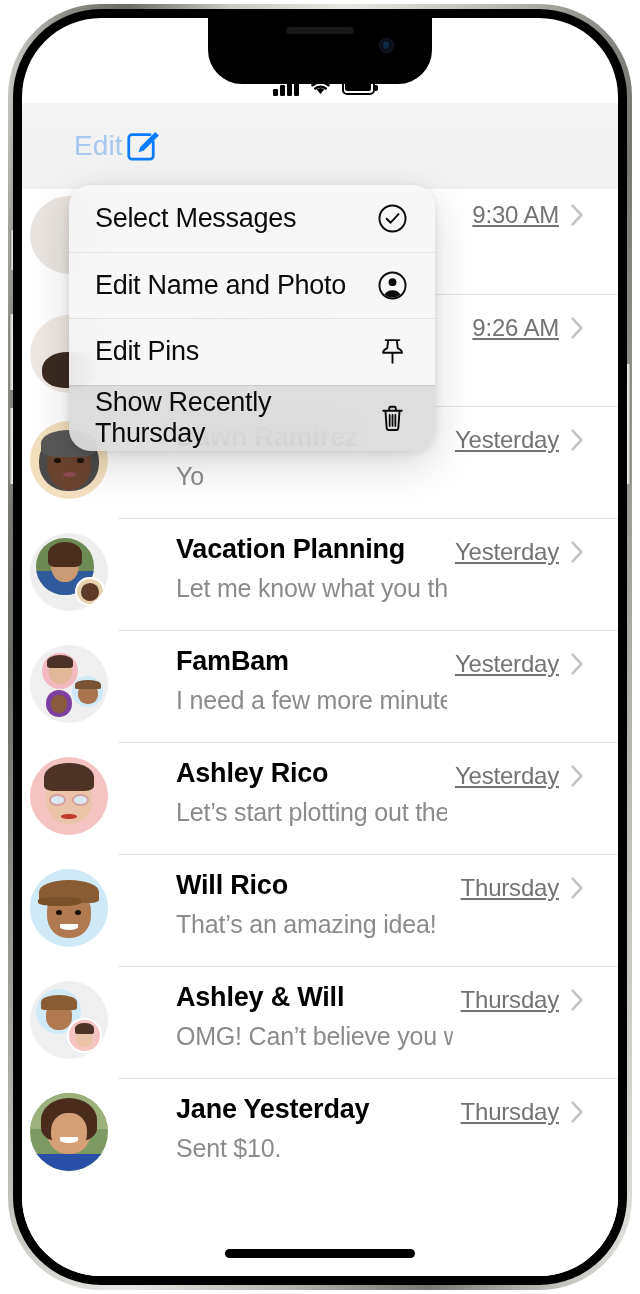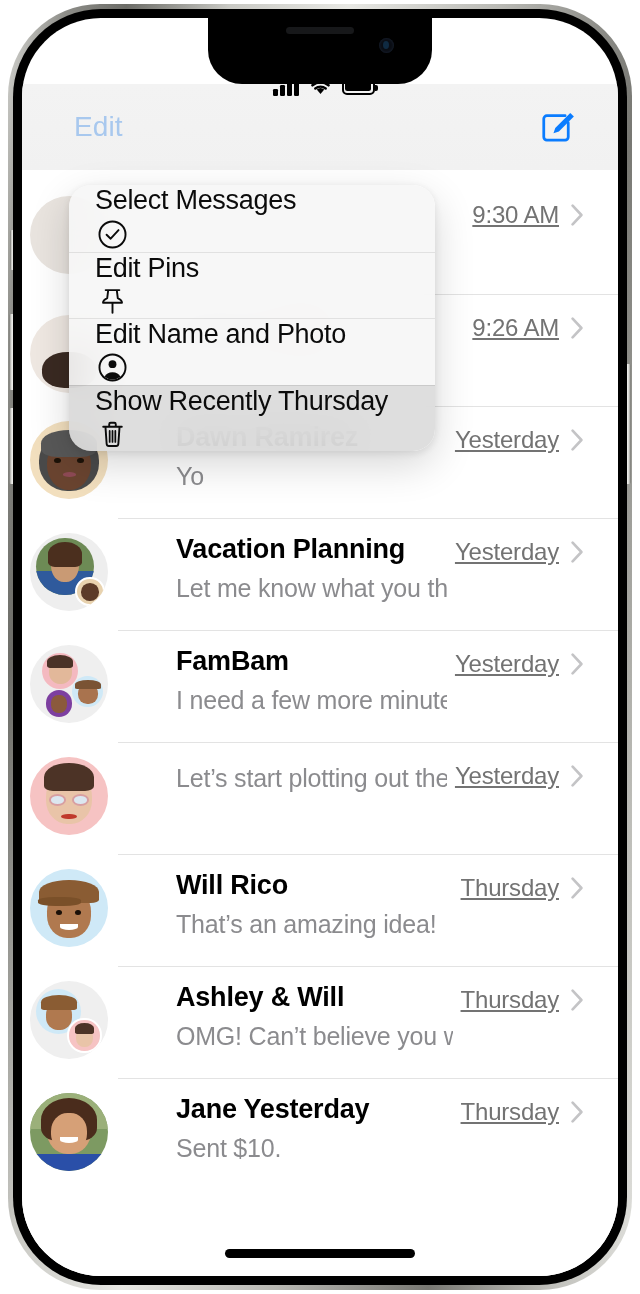--- a/index.html
+++ b/index.html
@@ -68,22 +68,22 @@
   .bars i:nth-child(4){height:19px}
   #wifi-icon{ width:25px; height:19px; }
   #battery-icon{ width:33px; height:17px; border:2.2px solid #000; border-radius:5px; position:relative; }
   #battery-icon::after{ content:""; position:absolute; right:-5px; top:4.5px; width:3px; height:6px;
      background:#000; border-radius:0 2px 2px 0; }
   #battery-fill{ position:absolute; left:1.6px; top:1.6px; bottom:1.6px; width:calc(100% - 3.2px);
      background:#000; border-radius:2.5px; }
 
   
   #nav-bar{
-    position:absolute; top:66px; left:0; width:100%; height:86px; z-index:40;
-    display:flex; align-items:center; justify-content:space-between;
+    position:absolute; top:85px; left:0; width:100%; height:86px; z-index:40;
+    display:flex; align-items:center; 
     padding:0 44px 0 52px;
     background:linear-gradient(180deg,#f3f3f3 0%,#f1f1f1 100%);
   }
   #edit-button{ font-size:28px; color:#a8c8ee; letter-spacing:.1px; }
   #compose-button{ width:36px; height:36px; }
 
   
   #list{
     position:absolute; top:164px; left:0; width:100%; bottom:0;
     background:#ffffff; overflow:hidden;
@@ -116,24 +116,23 @@
 
   
   #context-menu{
     position:absolute; left:47px; top:167px; width:366px;
     border-radius:22px; overflow:hidden; z-index:70;
     background:rgba(246,246,246,0.90);
     backdrop-filter:blur(22px);
     box-shadow:0 14px 40px rgba(0,0,0,.16), 0 2px 10px rgba(0,0,0,.10);
   }
   .menu-item{
-    display:flex; justify-content:space-between;
+    display:flex; align-items:center; justify-content:space-between;
     padding:0 26px 0 26px; height:66.5px;
     border-top:1px solid rgba(0,0,0,.09);
-    flex-direction:column;
   }
   .menu-item:first-child{ border-top:none; }
   .menu-item.highlighted{ background:rgba(0,0,0,.10); }
   .menu-label{ font-size:27px; color:#0b0b0b; letter-spacing:-.3px; }
   .menu-icon{ width:34px; height:34px; flex:none; display:flex; align-items:center; justify-content:center; }
 
   
   #home-indicator{
     position:absolute; bottom:18px; left:50%; transform:translateX(-50%);
     width:190px; height:9px; border-radius:6px; background:#000; z-index:80;
@@ -300,20 +299,21 @@
           <div class="avatar">
             <div class="memoji" style="background:#f6c3c3;">
               <div style="position:absolute;left:20%;top:20%;width:60%;height:66%;border-radius:46%;background:#e9c4a8;"></div>
               <div style="position:absolute;left:18%;top:8%;width:64%;height:36%;border-radius:50% 50% 18% 18%;background:#4c3326;"></div>
               <div style="position:absolute;left:24%;top:48%;width:22%;height:15%;border-radius:50%;border:2.5px solid #d89fa2;background:#dce7f0;"></div>
               <div style="position:absolute;left:54%;top:48%;width:22%;height:15%;border-radius:50%;border:2.5px solid #d89fa2;background:#dce7f0;"></div>
               <div style="position:absolute;left:40%;top:73%;width:20%;height:7%;border-radius:50%;background:#c0392b;"></div>
             </div>
           </div>
           <div class="row-main">
+            <div class="row-title">Ashley Rico</div>
             <div class="row-preview">Let’s start plotting out the garden.</div>
           </div>
           <div class="row-right">
             <div class="row-time">Yesterday</div>
             <svg class="chev" viewBox="0 0 13 22">
               <path d="M1.6 1.6 L10.4 11 L1.6 20.4" stroke="#c4c4c6" stroke-width="2.6" fill="none" stroke-linecap="round" stroke-linejoin="round"></path>
             </svg>
           </div>
         </div>
 
@@ -396,37 +396,37 @@
           <span class="menu-label">Select Messages</span>
           <span class="menu-icon">
             <svg viewBox="0 0 34 34" width="31" height="31">
               <circle cx="17" cy="17" r="14.3" stroke="#0b0b0b" stroke-width="2.1" fill="none"></circle>
               <path d="M10.5 17.3 L15 21.6 L23.6 12.2" stroke="#0b0b0b" stroke-width="2.1" fill="none" stroke-linecap="round" stroke-linejoin="round"></path>
             </svg>
           </span>
         </div>
 
         <div class="menu-item">
+          <span class="menu-label">Edit Name and Photo</span>
+          <span class="menu-icon">
+            <svg viewBox="0 0 34 34" width="31" height="31">
+              <circle cx="17" cy="17" r="14.3" stroke="#0b0b0b" stroke-width="2.1" fill="none"></circle>
+              <circle cx="17" cy="13.3" r="4.3" fill="#0b0b0b"></circle>
+              <path d="M8.3 27.2 a9.4 8.2 0 0 1 17.4 0 A14 14 0 0 1 8.3 27.2 Z" fill="#0b0b0b"></path>
+            </svg>
+          </span>
+        </div>
+
+        <div class="menu-item">
           <span class="menu-label">Edit Pins</span>
           <span class="menu-icon">
             <svg viewBox="0 0 34 34" width="31" height="31">
               <path d="M9.5 4.5 H24.5" stroke="#0b0b0b" stroke-width="2.1" stroke-linecap="round"></path>
               <path d="M12.3 4.5 L11.2 13.2 C8.3 14.6 6.6 16.6 6.6 18.4 H27.4 C27.4 16.6 25.7 14.6 22.8 13.2 L21.7 4.5" stroke="#0b0b0b" stroke-width="2.1" fill="none" stroke-linejoin="round"></path>
               <path d="M17 18.6 V29.4" stroke="#0b0b0b" stroke-width="2.1" stroke-linecap="round"></path>
-            </svg>
-          </span>
-        </div>
-
-        <div class="menu-item">
-          <span class="menu-label">Edit Name and Photo</span>
-          <span class="menu-icon">
-            <svg viewBox="0 0 34 34" width="31" height="31">
-              <circle cx="17" cy="17" r="14.3" stroke="#0b0b0b" stroke-width="2.1" fill="none"></circle>
-              <circle cx="17" cy="13.3" r="4.3" fill="#0b0b0b"></circle>
-              <path d="M8.3 27.2 a9.4 8.2 0 0 1 17.4 0 A14 14 0 0 1 8.3 27.2 Z" fill="#0b0b0b"></path>
             </svg>
           </span>
         </div>
 
         <div class="menu-item highlighted">
           <span class="menu-label">Show Recently Thursday</span>
           <span class="menu-icon">
             <svg viewBox="0 0 34 34" width="31" height="31">
               <path d="M6.8 8.5 H27.2" stroke="#0b0b0b" stroke-width="2.1" stroke-linecap="round"></path>
               <path d="M13.4 8.5 V5.8 a1.6 1.6 0 0 1 1.6 -1.6 h4 a1.6 1.6 0 0 1 1.6 1.6 V8.5" stroke="#0b0b0b" stroke-width="2.1" fill="none" stroke-linejoin="round"></path>

